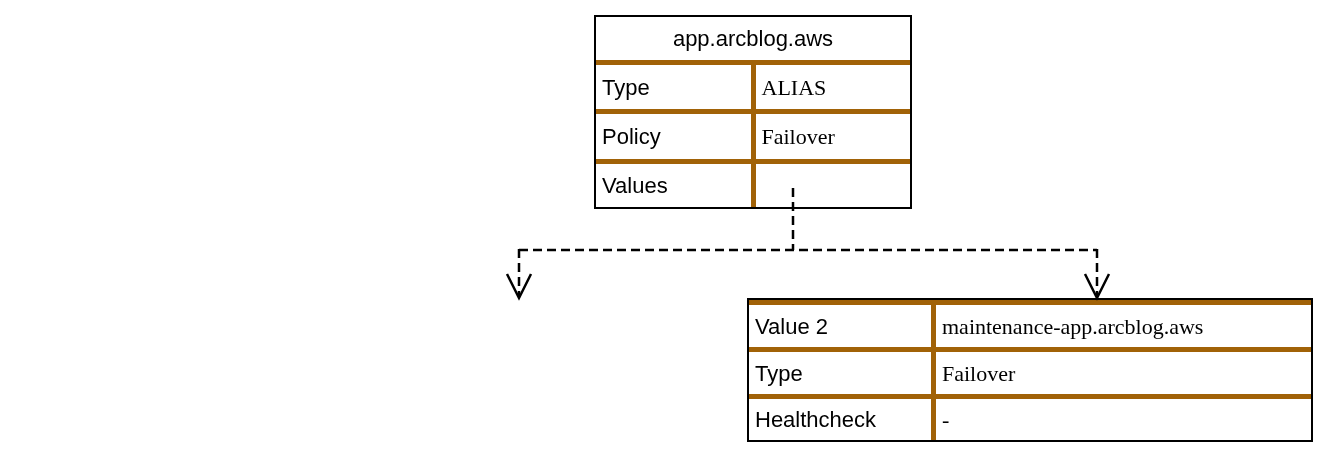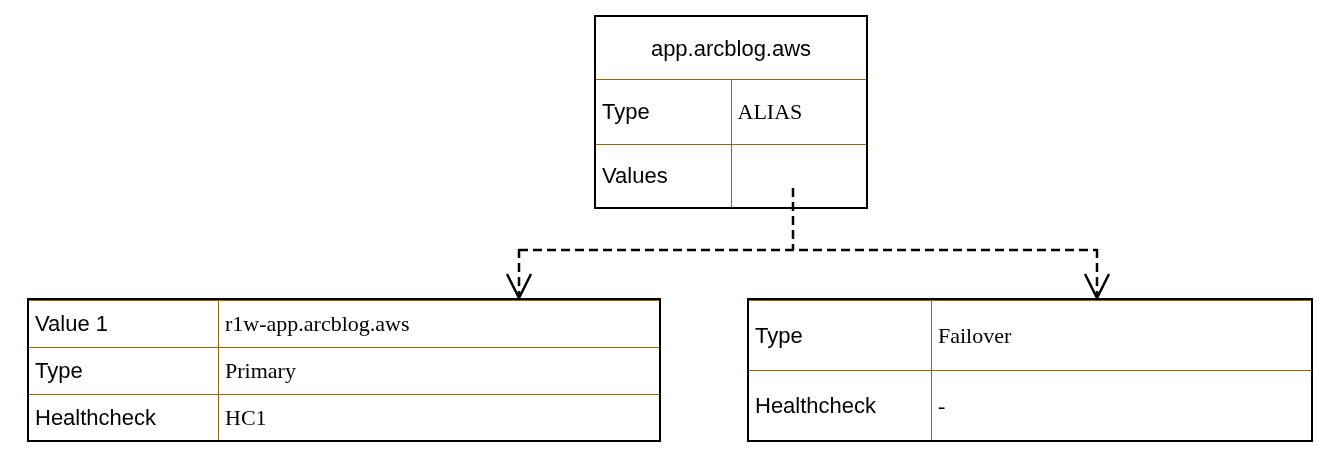--- a/index.html
+++ b/index.html
@@ -27,21 +27,21 @@
     border: 2px solid #000000;
     border-collapse: collapse;
   }
   .node table {
     width: 100%;
     height: 100%;
     border-collapse: collapse;
     table-layout: fixed;
   }
   .node td {
-    border: 1px solid #a16207;
+    border: 5px solid #a16207;
     padding: 0 6px;
     font-size: 22px;
     line-height: 1.05;
     vertical-align: middle;
     white-space: nowrap;
     overflow: hidden;
     background: #ffffff;
   }
   .node td.title-cell {
     text-align: center;
@@ -57,21 +57,21 @@
     font-family: Liberation Serif, serif;
   }
   .node tr:last-child td {
     border-bottom: none;
   }
 
   
   #root-node {
     left: 594px;
     top: 15px;
-    width: 274px;
+    width: 318px;
     height: 194px;
   }
   #root-node td.key-cell { width: 116px; }
 
   
   #child-node-1 {
     left: 27px;
     top: 298px;
     width: 634px;
     height: 144px;
@@ -106,49 +106,39 @@
     <table>
       <tbody>
           <tr>
         <td class="title-cell" colspan="2">app.arcblog.aws</td>
       </tr>
       <tr>
         <td class="key-cell">Type</td>
         <td class="val-cell">ALIAS</td>
       </tr>
       <tr>
+        <td class="key-cell">Policy</td>
+        <td class="val-cell">Failover</td>
+      </tr>
+      <tr>
         <td class="key-cell">Values</td>
         <td class="val-cell"></td>
       </tr>
     </tbody>
       </table>
   </div>
 
-  <div class="node" id="child-node-1">
-    <table>
-      <tbody>
-          <tr>
-        <td class="key-cell">Value 1</td>
-        <td class="val-cell">r1w-app.arcblog.aws</td>
-      </tr>
-      <tr>
-        <td class="key-cell">Type</td>
-        <td class="val-cell">Primary</td>
-      </tr>
-      <tr>
-        <td class="key-cell">Healthcheck</td>
-        <td class="val-cell">HC1</td>
-      </tr>
-    </tbody>
-      </table>
-  </div>
 
   <div class="node" id="child-node-2">
     <table>
       <tbody>
+          <tr>
+        <td class="key-cell">Value 2</td>
+        <td class="val-cell">maintenance-app.arcblog.aws</td>
+      </tr>
       <tr>
         <td class="key-cell">Type</td>
         <td class="val-cell">Failover</td>
       </tr>
       <tr>
         <td class="key-cell">Healthcheck</td>
         <td class="val-cell">-</td>
       </tr>
     </tbody>
       </table>

